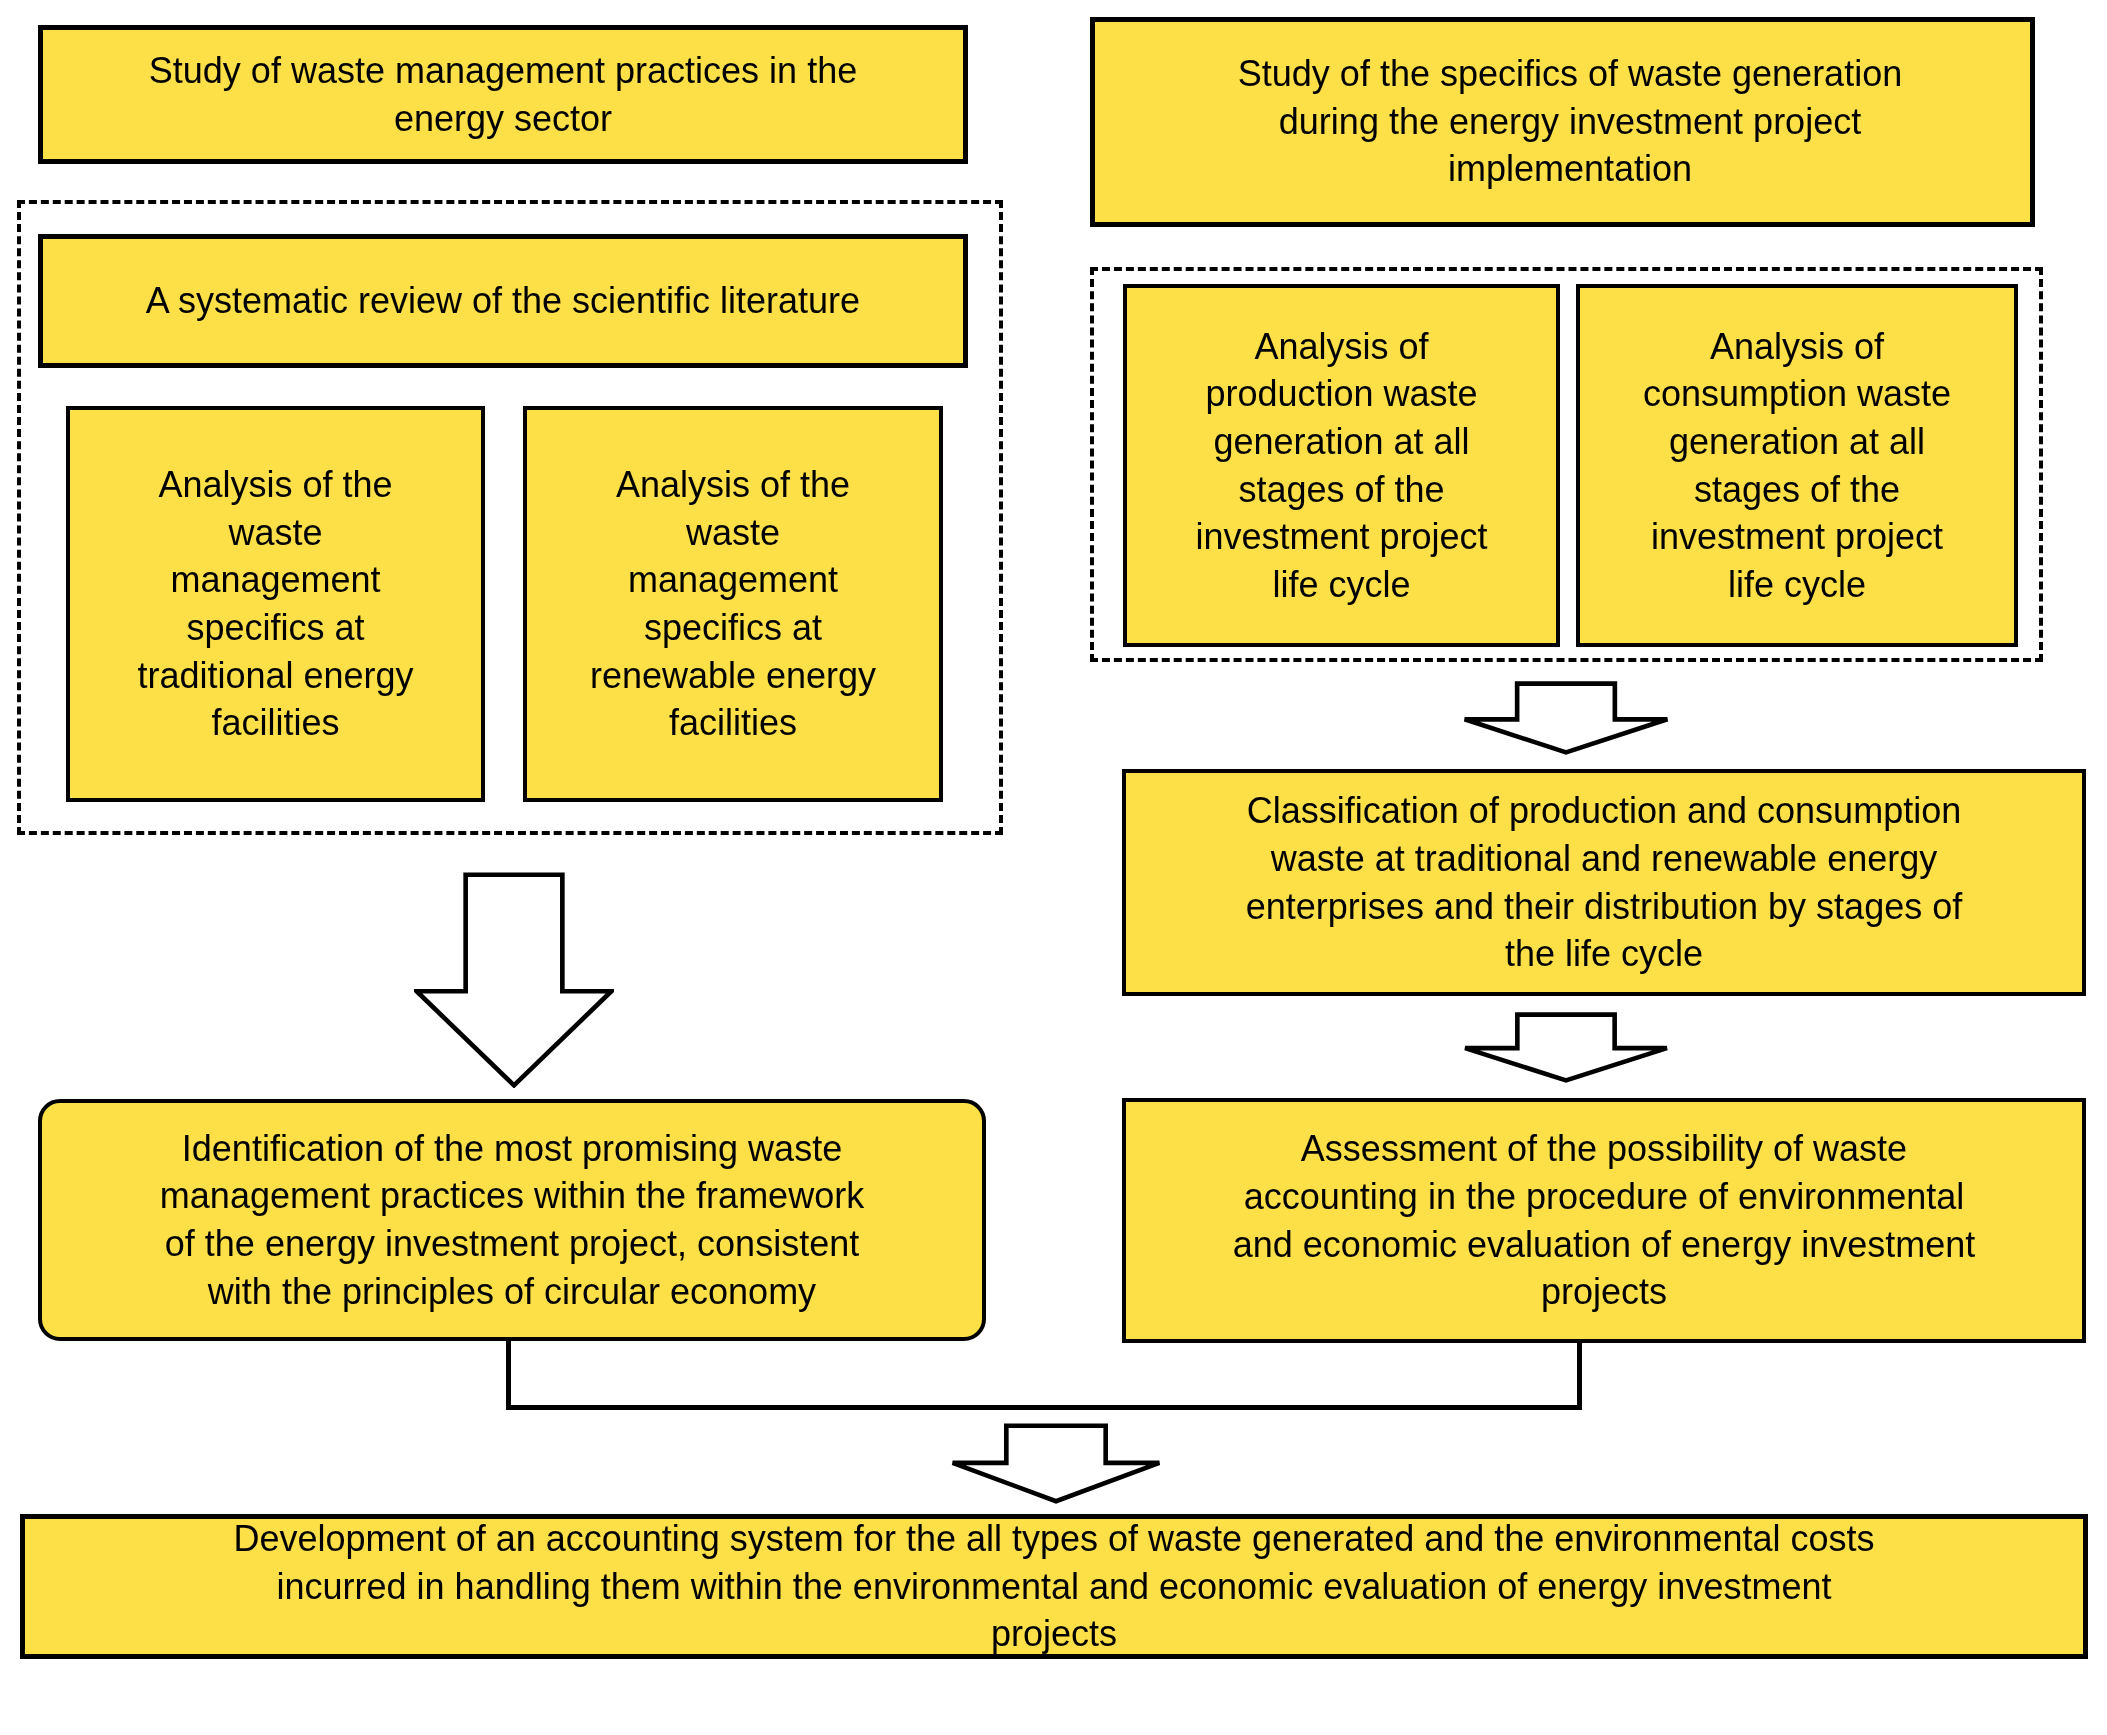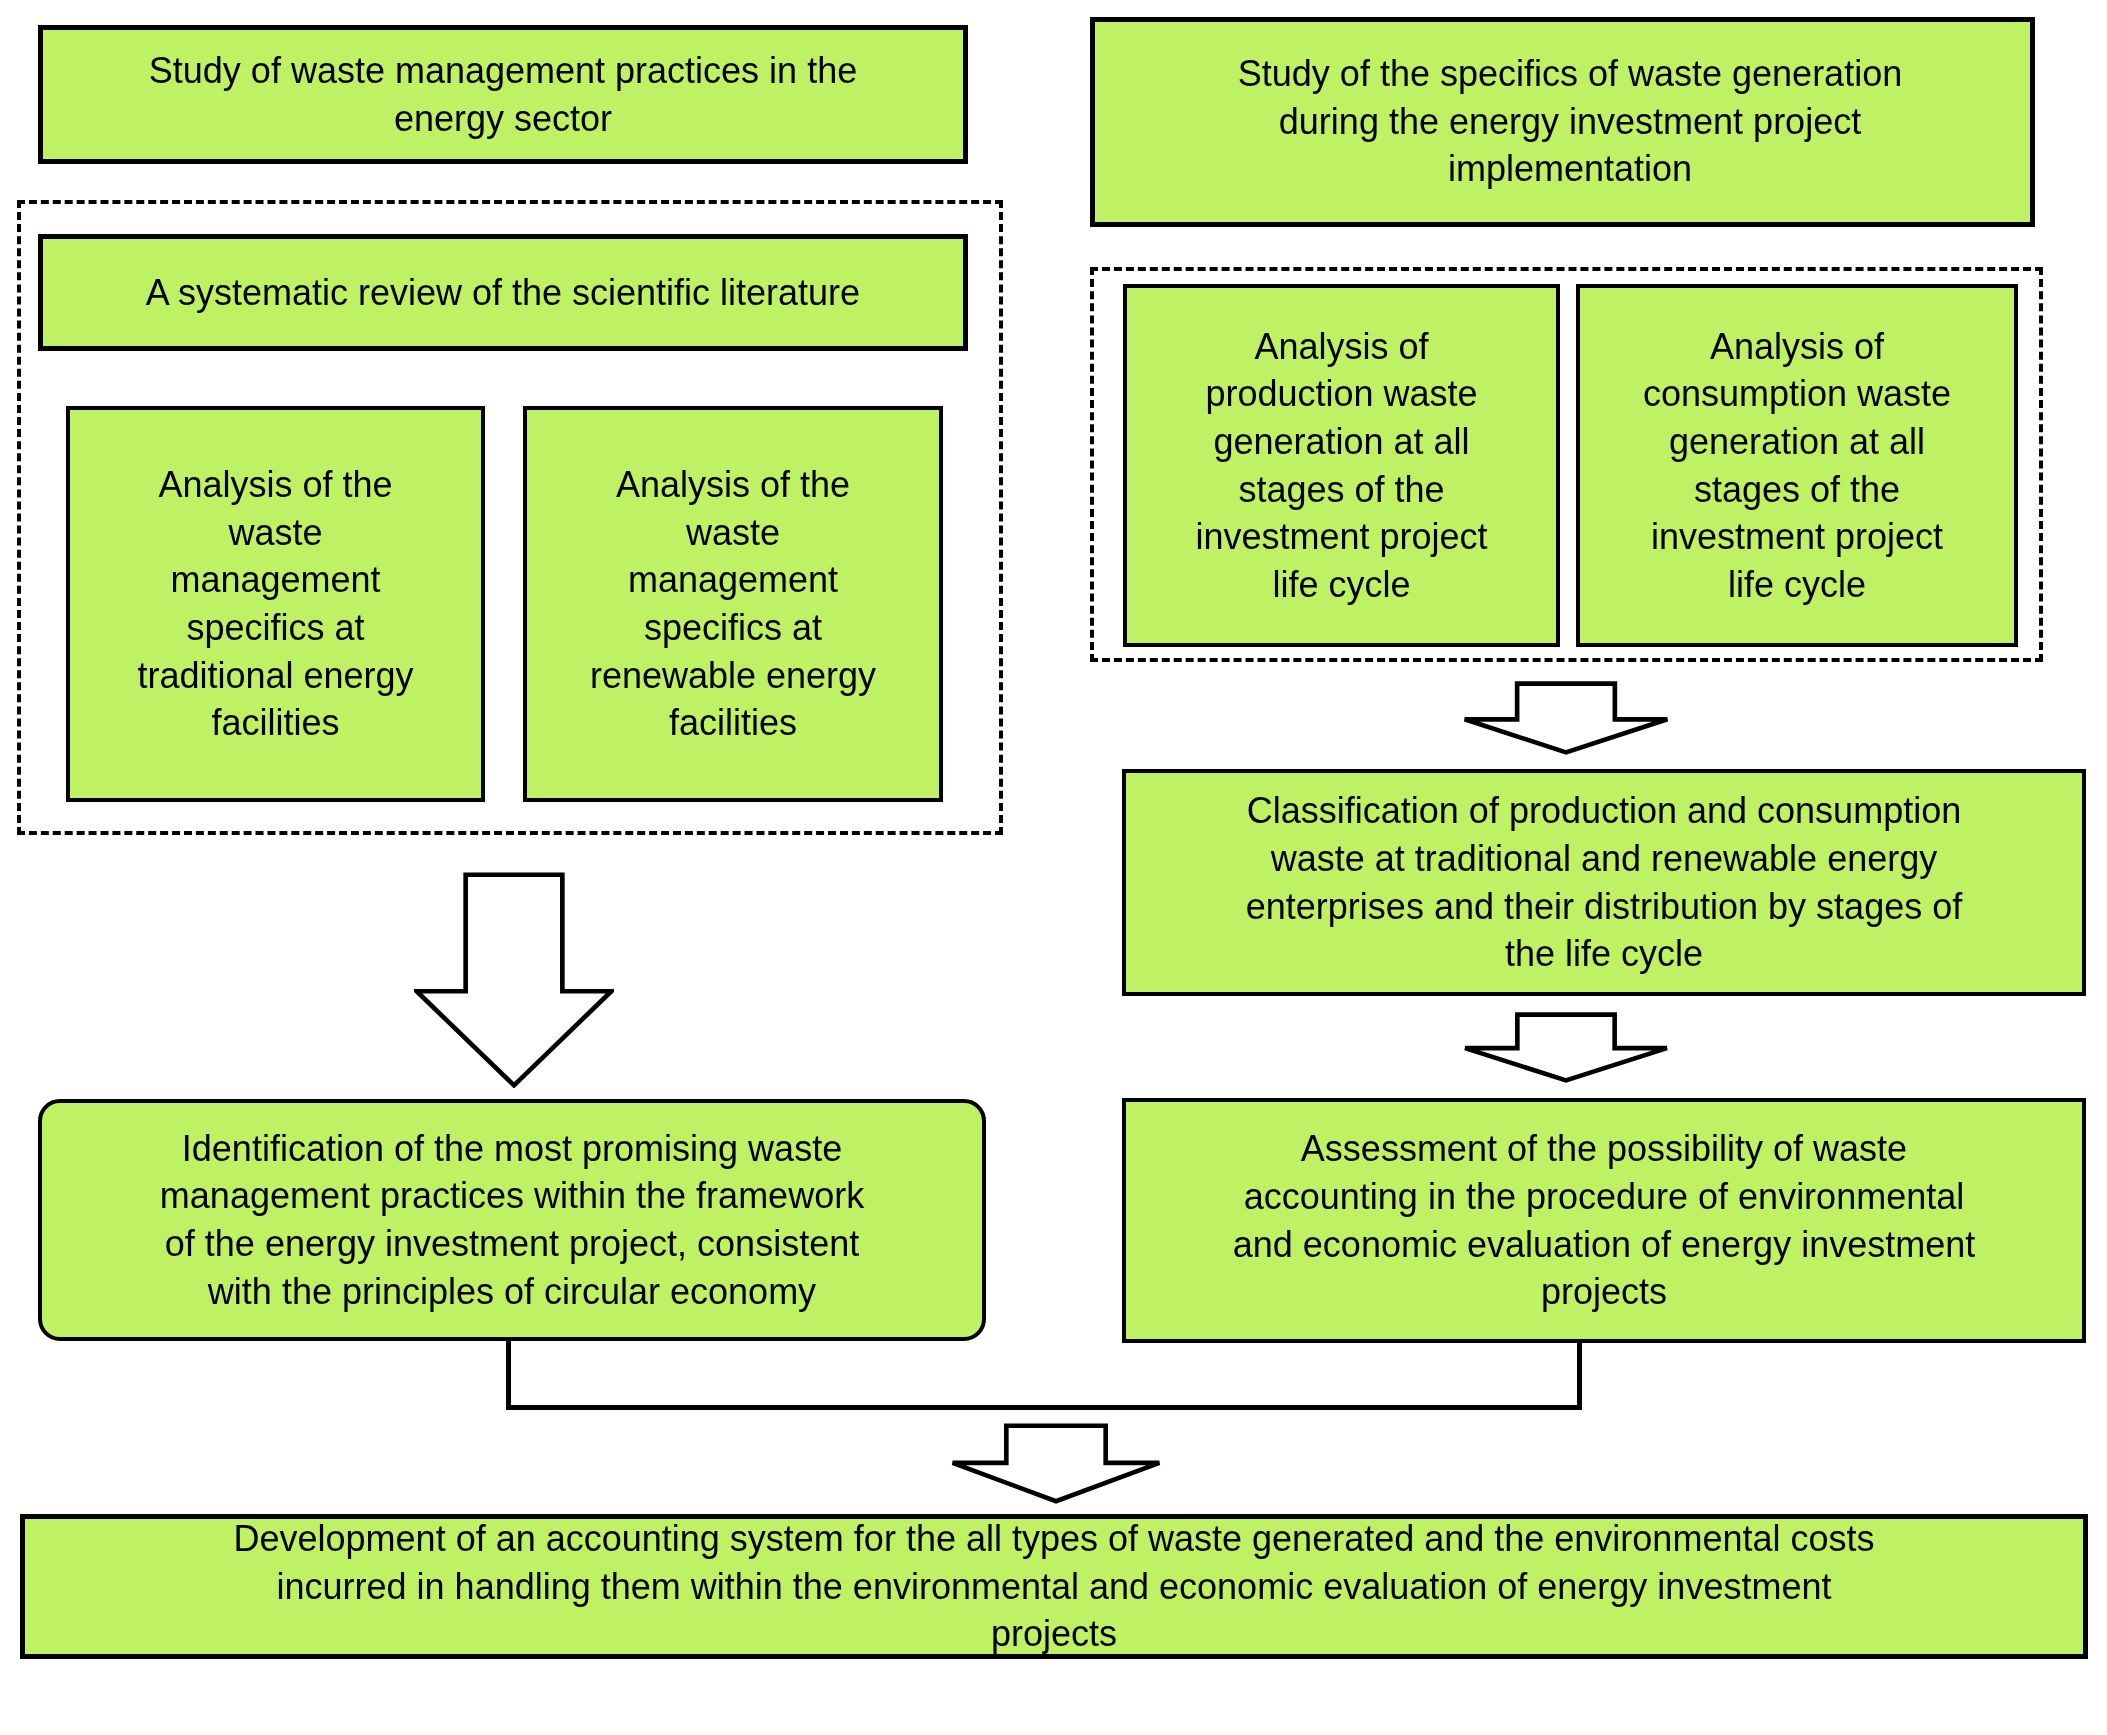--- a/index.html
+++ b/index.html
@@ -11,21 +11,21 @@
     position: relative;
     width: 2108px;
     height: 1735px;
     background: #ffffff;
     font-family: "Liberation Sans", sans-serif;
     color: #000000;
   }
   .box {
     position: absolute;
     box-sizing: border-box;
-    background: #bef264;
+    background: #fde047;
     border: 4.6px solid #000000;
     display: flex;
     align-items: center;
     justify-content: center;
     text-align: center;
   }
   .box .label {
     white-space: pre-line;
     font-size: 36px;
     line-height: 1.32;
@@ -52,21 +52,21 @@
 
 <div id="canvas">
 
   <div class="box thick" style="left:38px; top:25px; width:930px; height:139px;">
     <div class="label">Study of waste management practices in the
 energy sector</div>
   </div>
 
   <div class="dashed-frame" style="left:16.5px; top:200px; width:986px; height:635px;"></div>
 
-  <div class="box thick" style="left:38px; top:234px; width:930px; height:117px;">
+  <div class="box thick" style="left:38px; top:234px; width:930px; height:134px;">
     <div class="label">A systematic review of the scientific literature</div>
   </div>
 
   <div class="box" style="left:66px; top:406px; width:419px; height:396px;">
     <div class="label">Analysis of the
 waste
 management
 specifics at
 traditional energy
 facilities</div>

